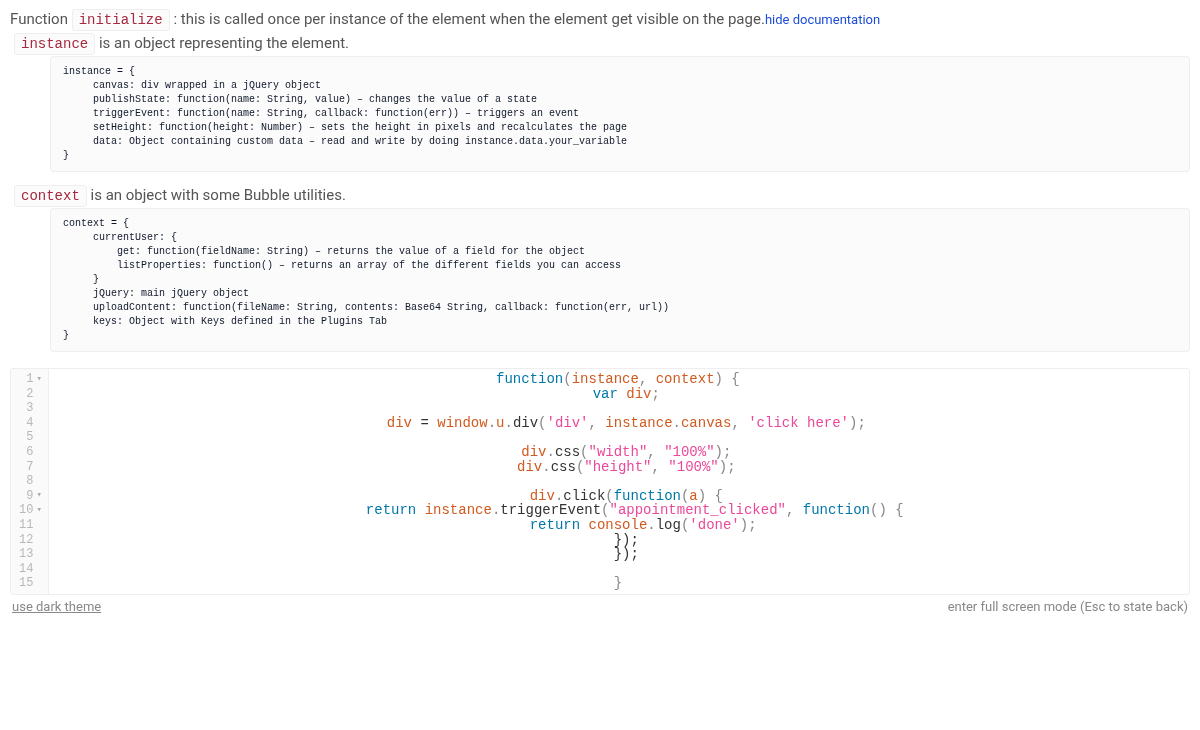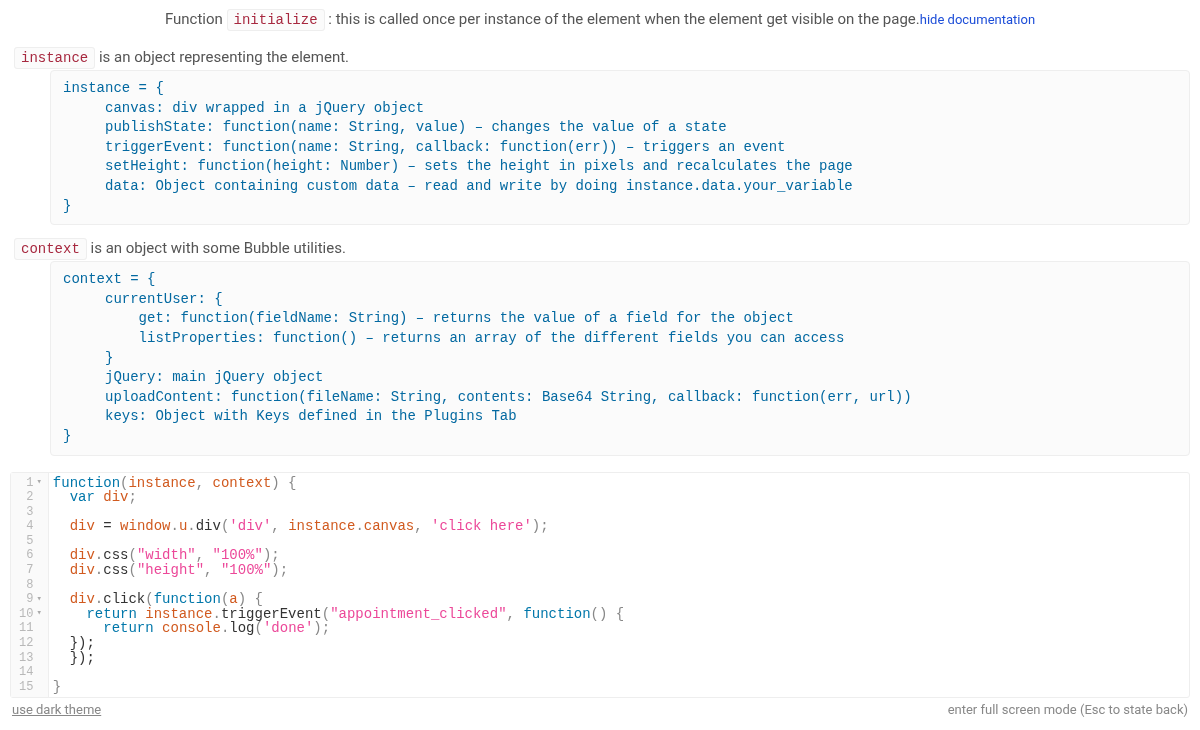--- a/index.html
+++ b/index.html
@@ -10,23 +10,23 @@
     font-size: 14px;
     color: #555;
     background: #fff;
     width: 1200px;
   }
   .page {
     padding: 10px 10px 6px 10px;
   }
   .header-row {
     display: flex;
-    justify-content: center;
+    justify-content: flex-start;
     align-items: baseline;
-    margin-bottom: 20px;
+    margin-bottom: 6px;
   }
   .intro {
     font-size: 15px;
     color: #555;
   }
   .code-inline {
     font-family: "SFMono-Regular", Consolas, "Liberation Mono", Menlo, monospace;
     color: #a7283f;
     background: #fbfbfb;
     border: 1px solid #eee;
@@ -44,22 +44,22 @@
     color: #555;
     margin: 6px 0 4px 4px;
   }
   .code-block {
     margin: 4px 0 14px 40px;
     background: #fbfbfb;
     border: 1px solid #eee;
     border-radius: 4px;
     padding: 8px 12px;
     font-family: "SFMono-Regular", Consolas, "Liberation Mono", Menlo, monospace;
-    font-size: 14px;
-    color: #0369a1;
+    font-size: 10px;
+    color: #0f172a;
     white-space: pre;
     line-height: 1.4;
     overflow-x: auto;
   }
   .editor-wrap {
     border: 1px solid #eee;
     border-radius: 3px;
     margin-top: 16px;
     font-family: "SFMono-Regular", Consolas, "Liberation Mono", Menlo, monospace;
     font-size: 14px;
@@ -86,21 +86,21 @@
     font-size: 9px;
     margin-left: 3px;
     color: #aaa;
   }
   .code-area {
     flex: 1;
     padding: 3px 6px 3px 4px;
     white-space: pre;
     overflow-x: auto;
   }
-  .code-area .cl { height: 14.6px; }
+  .code-area .cl { height: 14.6px; text-align: center; }
   .tok-kw   { color: #0077aa; }
   .tok-var  { color: #d15a1f; }
   .tok-arg  { color: #d15a1f; }
   .tok-str  { color: #ec4899; }
   .tok-pln  { color: #333; }
   .tok-punc { color: #888; }
   .tok-fn   { color: #333; }
   .footer-row {
     display: flex;
     justify-content: space-between;

